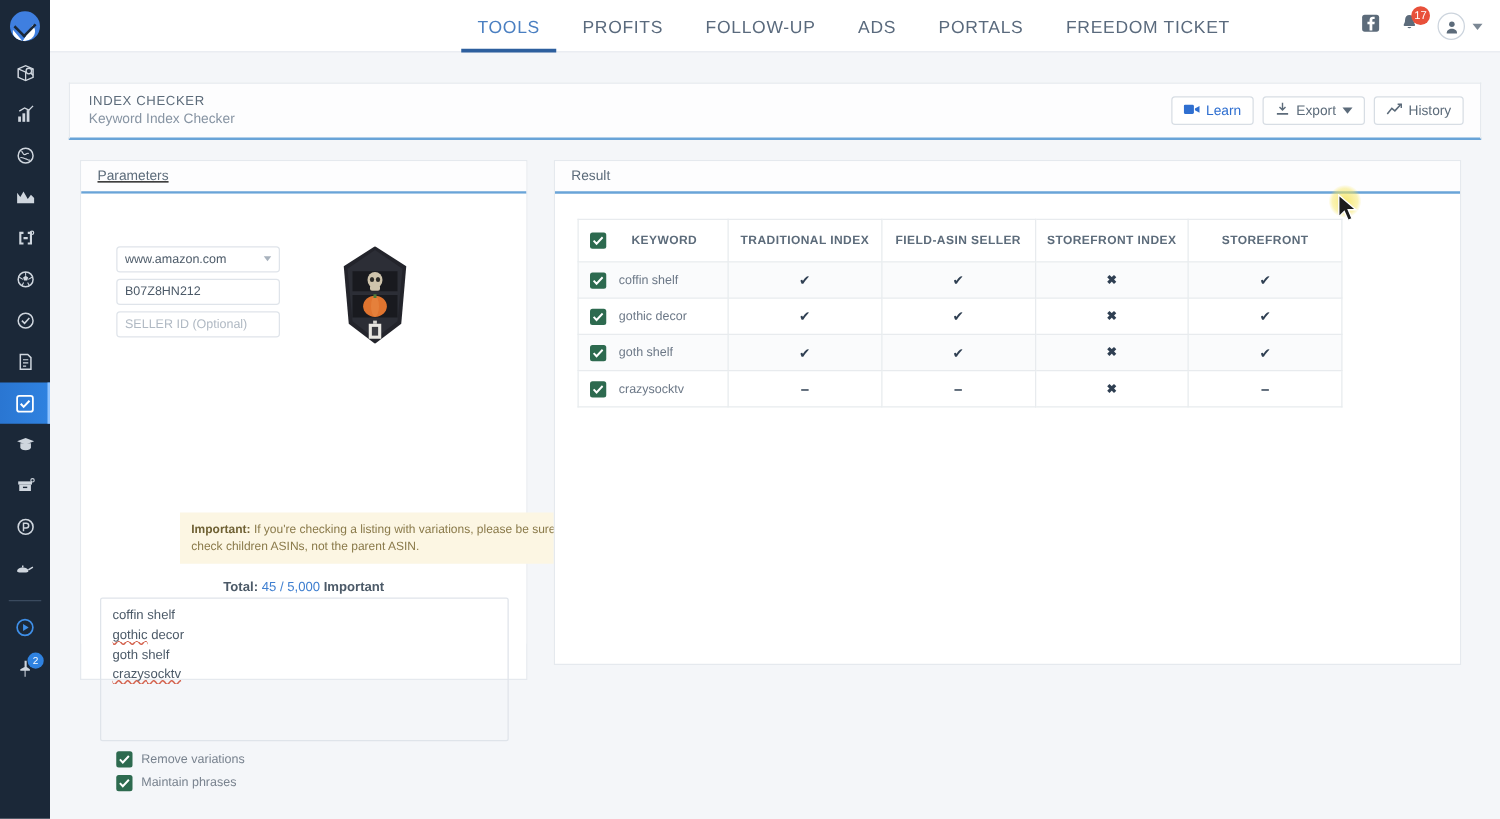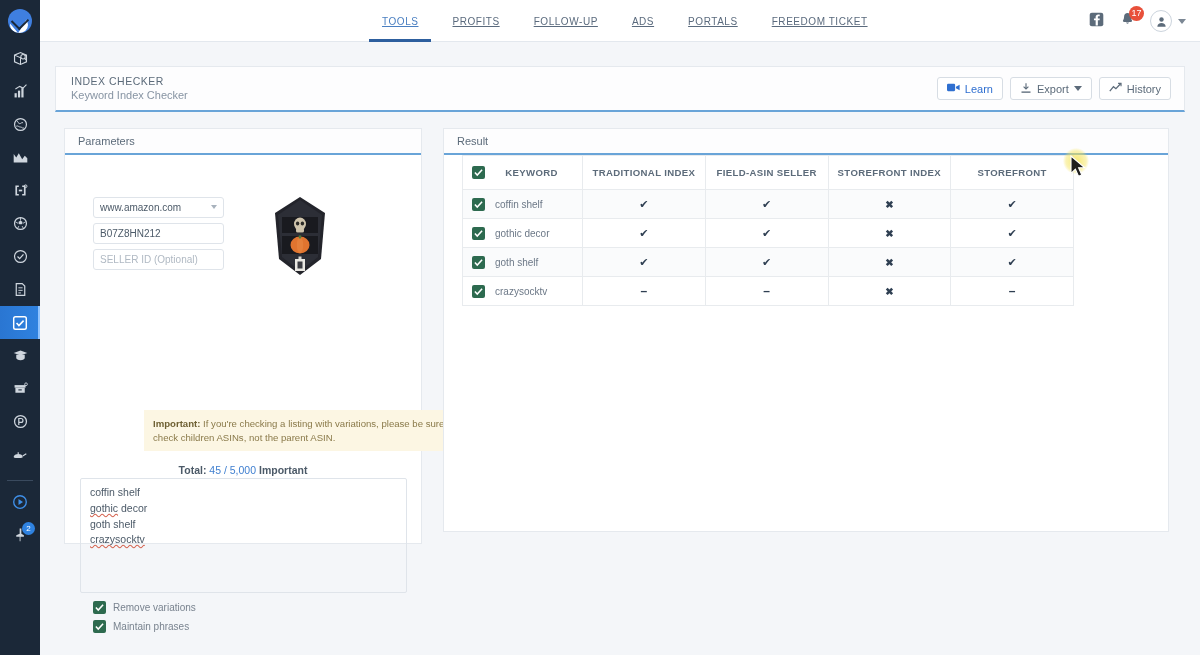--- a/index.html
+++ b/index.html
@@ -67,24 +67,23 @@
     background: #ffffff;
     border-bottom: 1px solid #e3e8ee;
   }
   #mainnav {
     position: absolute; left: 325px; top: 0; height: 42px;
     display: flex; align-items: stretch;
   }
   #mainnav .nav-item {
     padding: 4px 17px;
     display: flex; align-items: center;
-    font-size: 10px; letter-spacing: .55px;
+    font-size: 14px; letter-spacing: .55px;
     color: #5a6a7d; cursor: pointer;
     position: relative;
-    text-decoration: underline;
   }
   #mainnav .nav-item.active { color: #4a7fc1; }
   #mainnav .nav-item.active::after {
     content: ""; position: absolute; left: 4px; right: 4px; bottom: 0;
     height: 3px; background: #2d5f9e;
   }
   #topright {
     position: absolute; right: 14px; top: 0; height: 42px;
     display: flex; align-items: center; gap: 14px;
   }
@@ -142,21 +141,21 @@
     border: 1px solid #e5e9ee;
   }
   .panel-head {
     height: 26px; padding: 0 13px;
     display: flex; align-items: center;
     font-size: 11px; color: #5c6b7a;
     border-bottom: 2px solid #69a4d8;
     background: #fdfdfe;
   }
 
-  #params { left: 64px; top: 128px; width: 358px; height: 416px; }
+  #params { left: 64px; top: 128px; width: 358px; height: 416px; text-decoration: underline; }
   #result { left: 443px; top: 128px; width: 726px; height: 404px; }
 
   #params-body { position: relative; height: 360px; background: #fff; }
   #params-foot {
     height: 48px; background: #f8f9fb; border-top: 1px solid #eceff3;
     display: flex; align-items: center; justify-content: center;
   }
 
   .inp {
     position: absolute; left: 28px; width: 131px; height: 21px;
@@ -219,21 +218,21 @@
     width: 135px; height: 33px;
     background: #3d5375; border: 1px solid #5b7099; border-radius: 2px;
     color: #fff; text-align: center; cursor: pointer;
     padding-top: 4px;
   }
   #checkbtn .l1 { font-size: 10.5px; }
   #checkbtn .l2 { font-size: 8px; color: #dbe2ee; margin-top: 1px; }
 
   
   #rtable {
-    position: absolute; left: 18px; top: 26px;
+    position: absolute; left: 18px; top: 46px;
     width: 612px; border-collapse: collapse;
     table-layout: fixed;
     padding-left: 36px;
   }
   #rtable th, #rtable td {
     border: 1px solid #e8ebee;
     height: 29px; text-align: center;
     font-size: 9.6px; color: #6c7887;
   }
   #rtable th {

